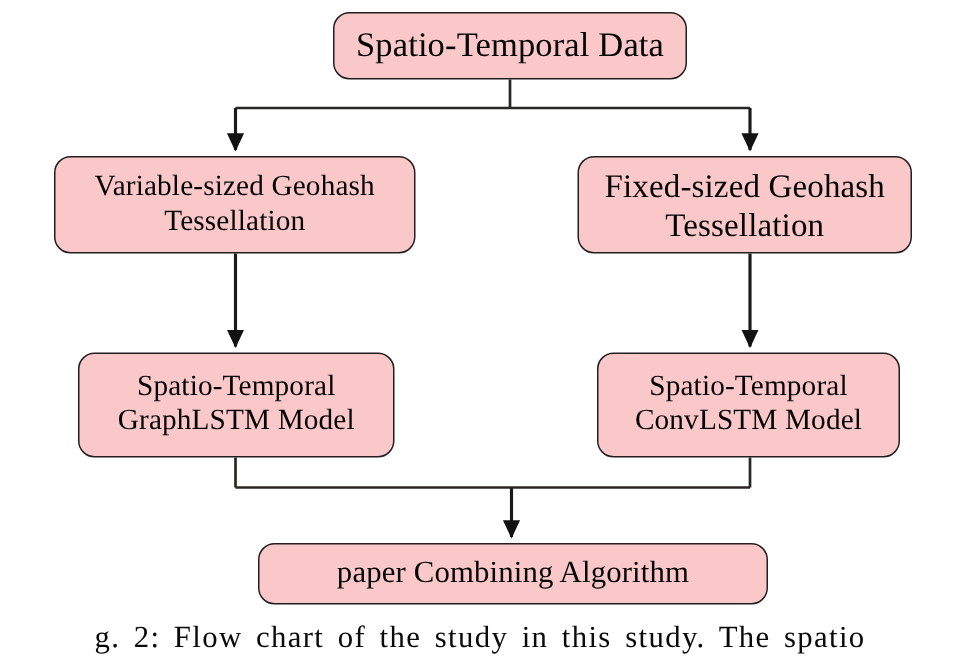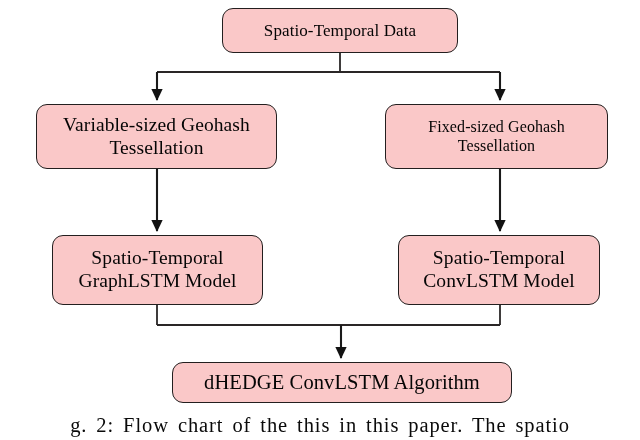--- a/index.html
+++ b/index.html
@@ -48,35 +48,35 @@
     width: 100%;
     padding: 0 6px;
     box-sizing: border-box;
     white-space: pre-line;
   }
   #node-root {
     left: 222px;
     top: 8px;
     width: 236px;
     height: 45px;
-    font-size: 17px;
+    font-size: 23px;
   }
   #node-voronoi {
     left: 36px;
     top: 104px;
     width: 241px;
     height: 65px;
     font-size: 19.5px;
   }
   #node-geohash {
     left: 385px;
     top: 104px;
     width: 223px;
     height: 65px;
-    font-size: 16px;
+    font-size: 22px;
   }
   #node-graphlstm {
     left: 52px;
     top: 235px;
     width: 211px;
     height: 70px;
     font-size: 19.5px;
   }
   #node-convlstm {
     left: 398px;
@@ -160,18 +160,18 @@
     <span class="node-label">Spatio-Temporal
 GraphLSTM Model</span>
   </div>
 
   <div class="node-box" id="node-convlstm">
     <span class="node-label">Spatio-Temporal
 ConvLSTM Model</span>
   </div>
 
   <div class="node-box" id="node-dhedge">
-    <span class="node-label">dHEDGE ConvLSTM Algorithm</span>
+    <span class="node-label">paper Combining Algorithm</span>
   </div>
 
-  <div id="caption">g. 2: Flow chart of the this in this paper. The spatio</div>
+  <div id="caption">g. 2: Flow chart of the study in this study. The spatio</div>
 
 </div>
 
 </body></html>

